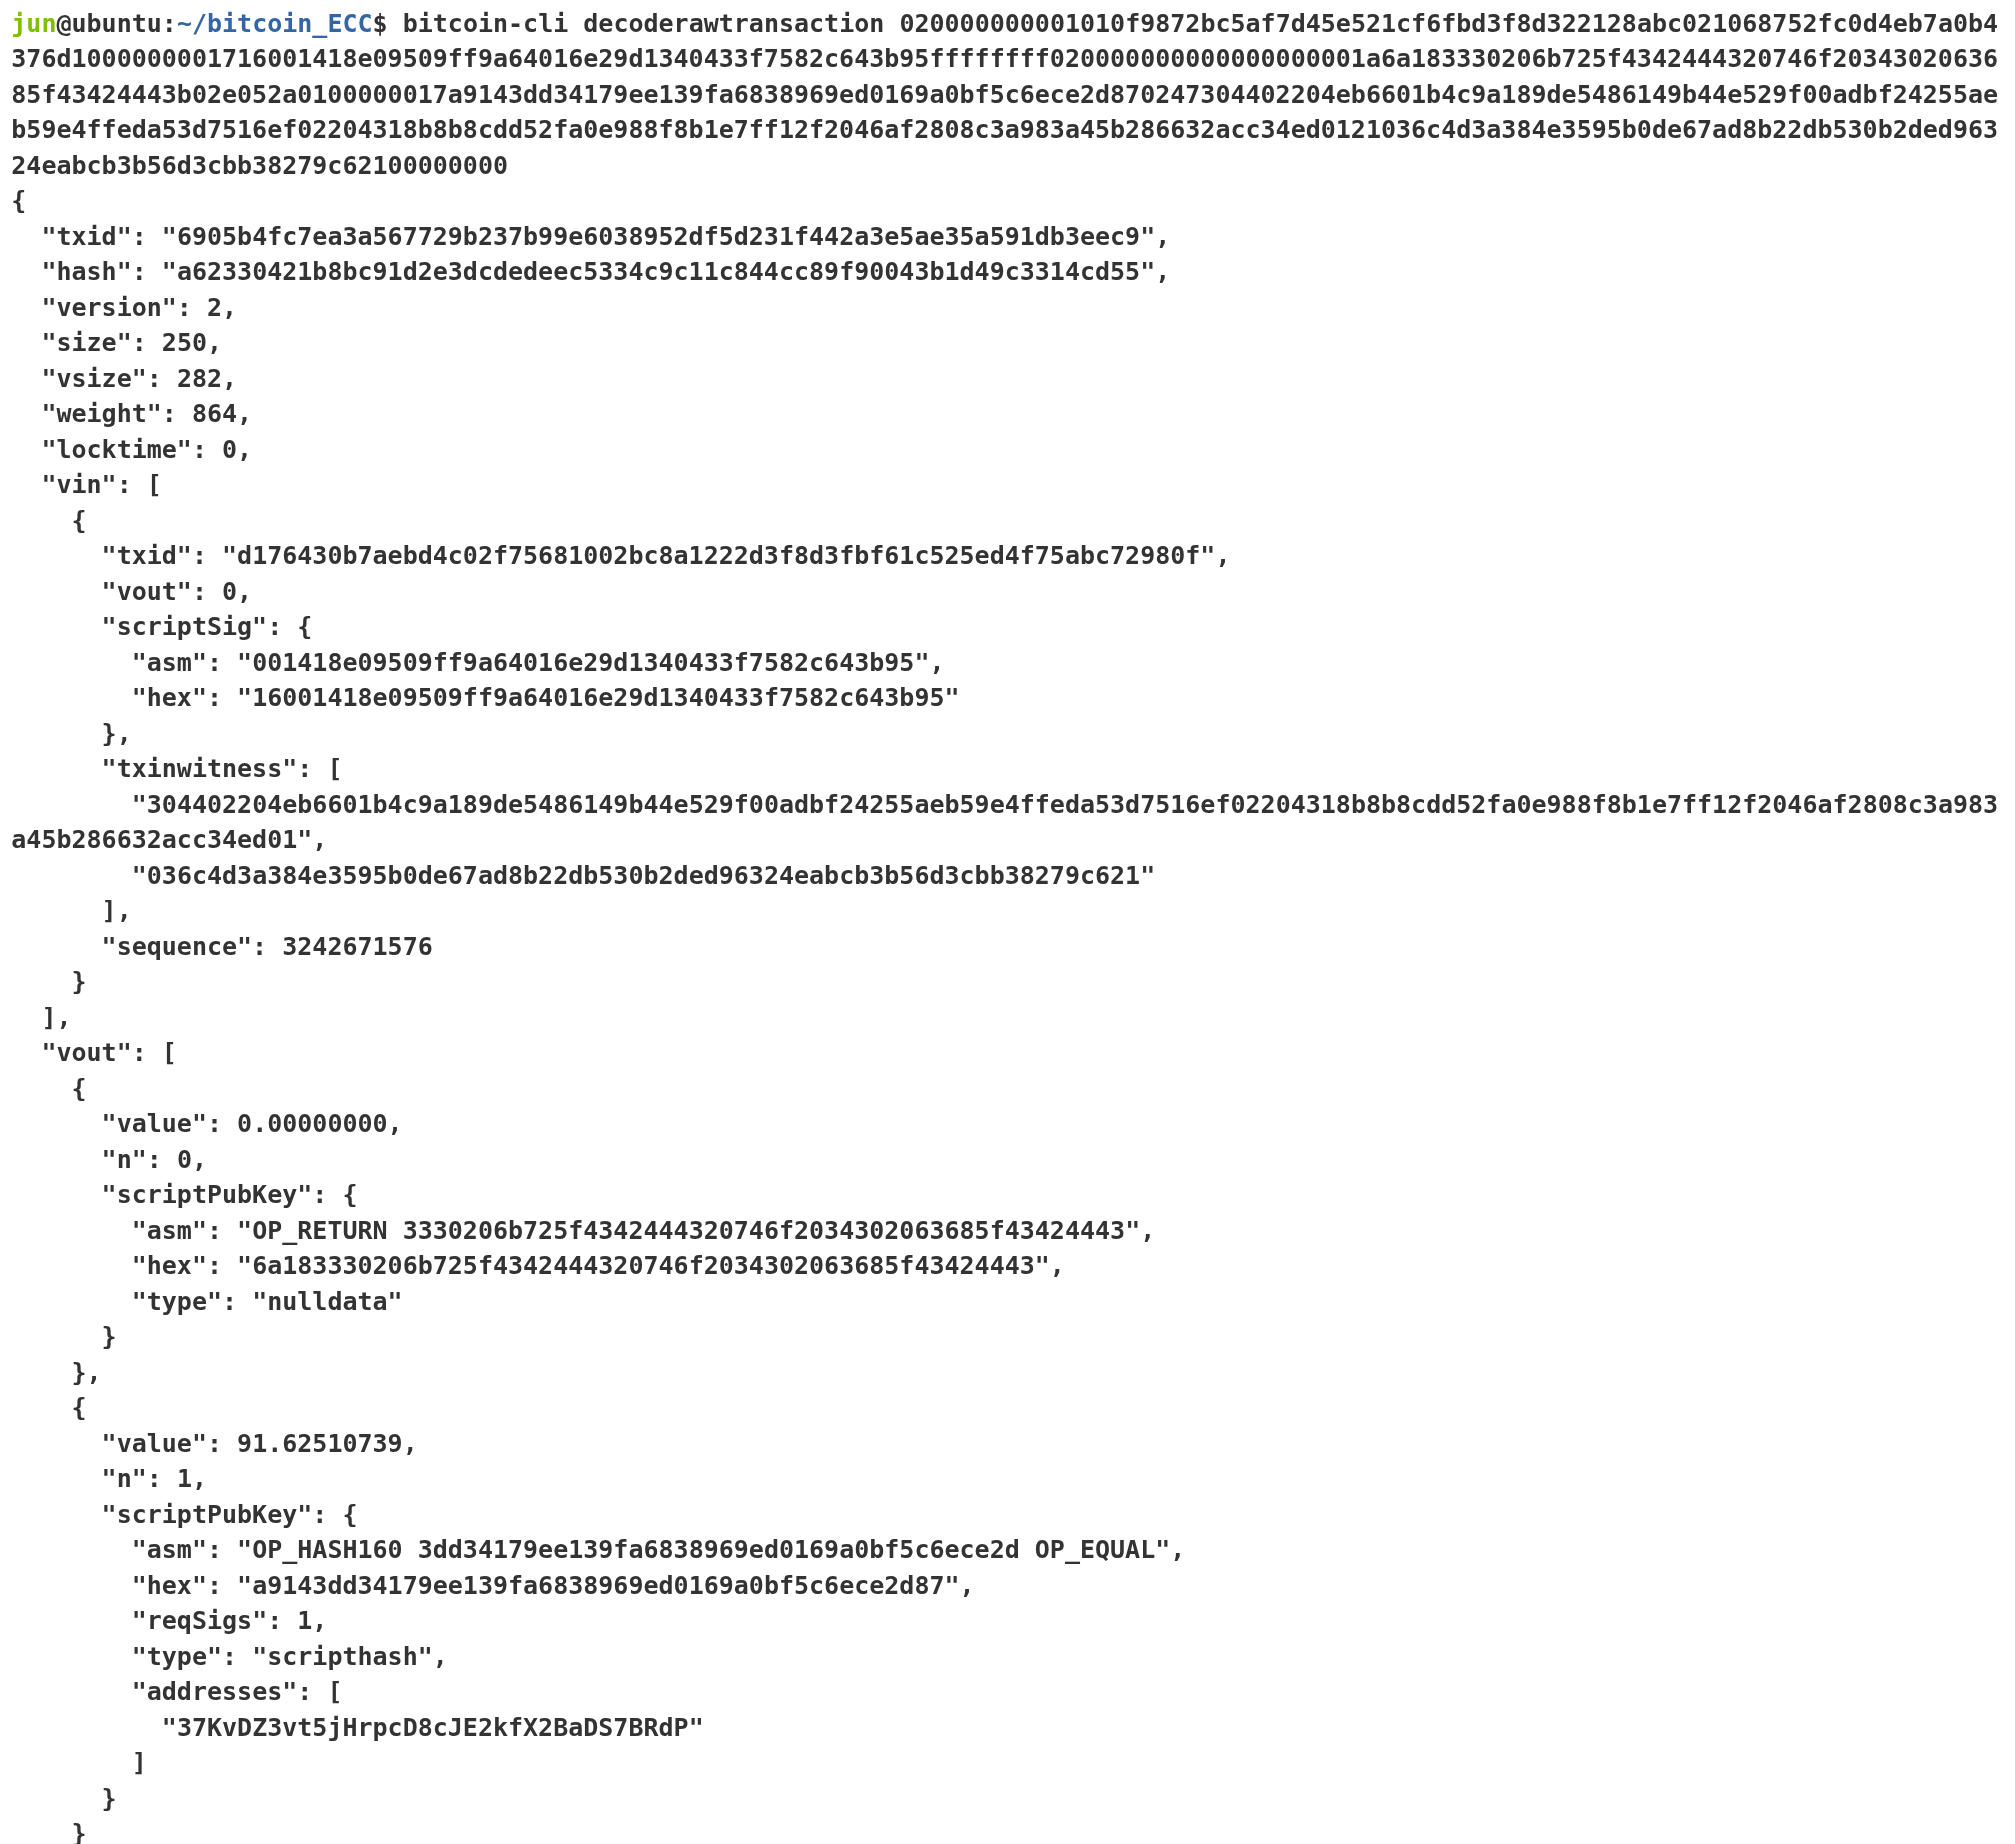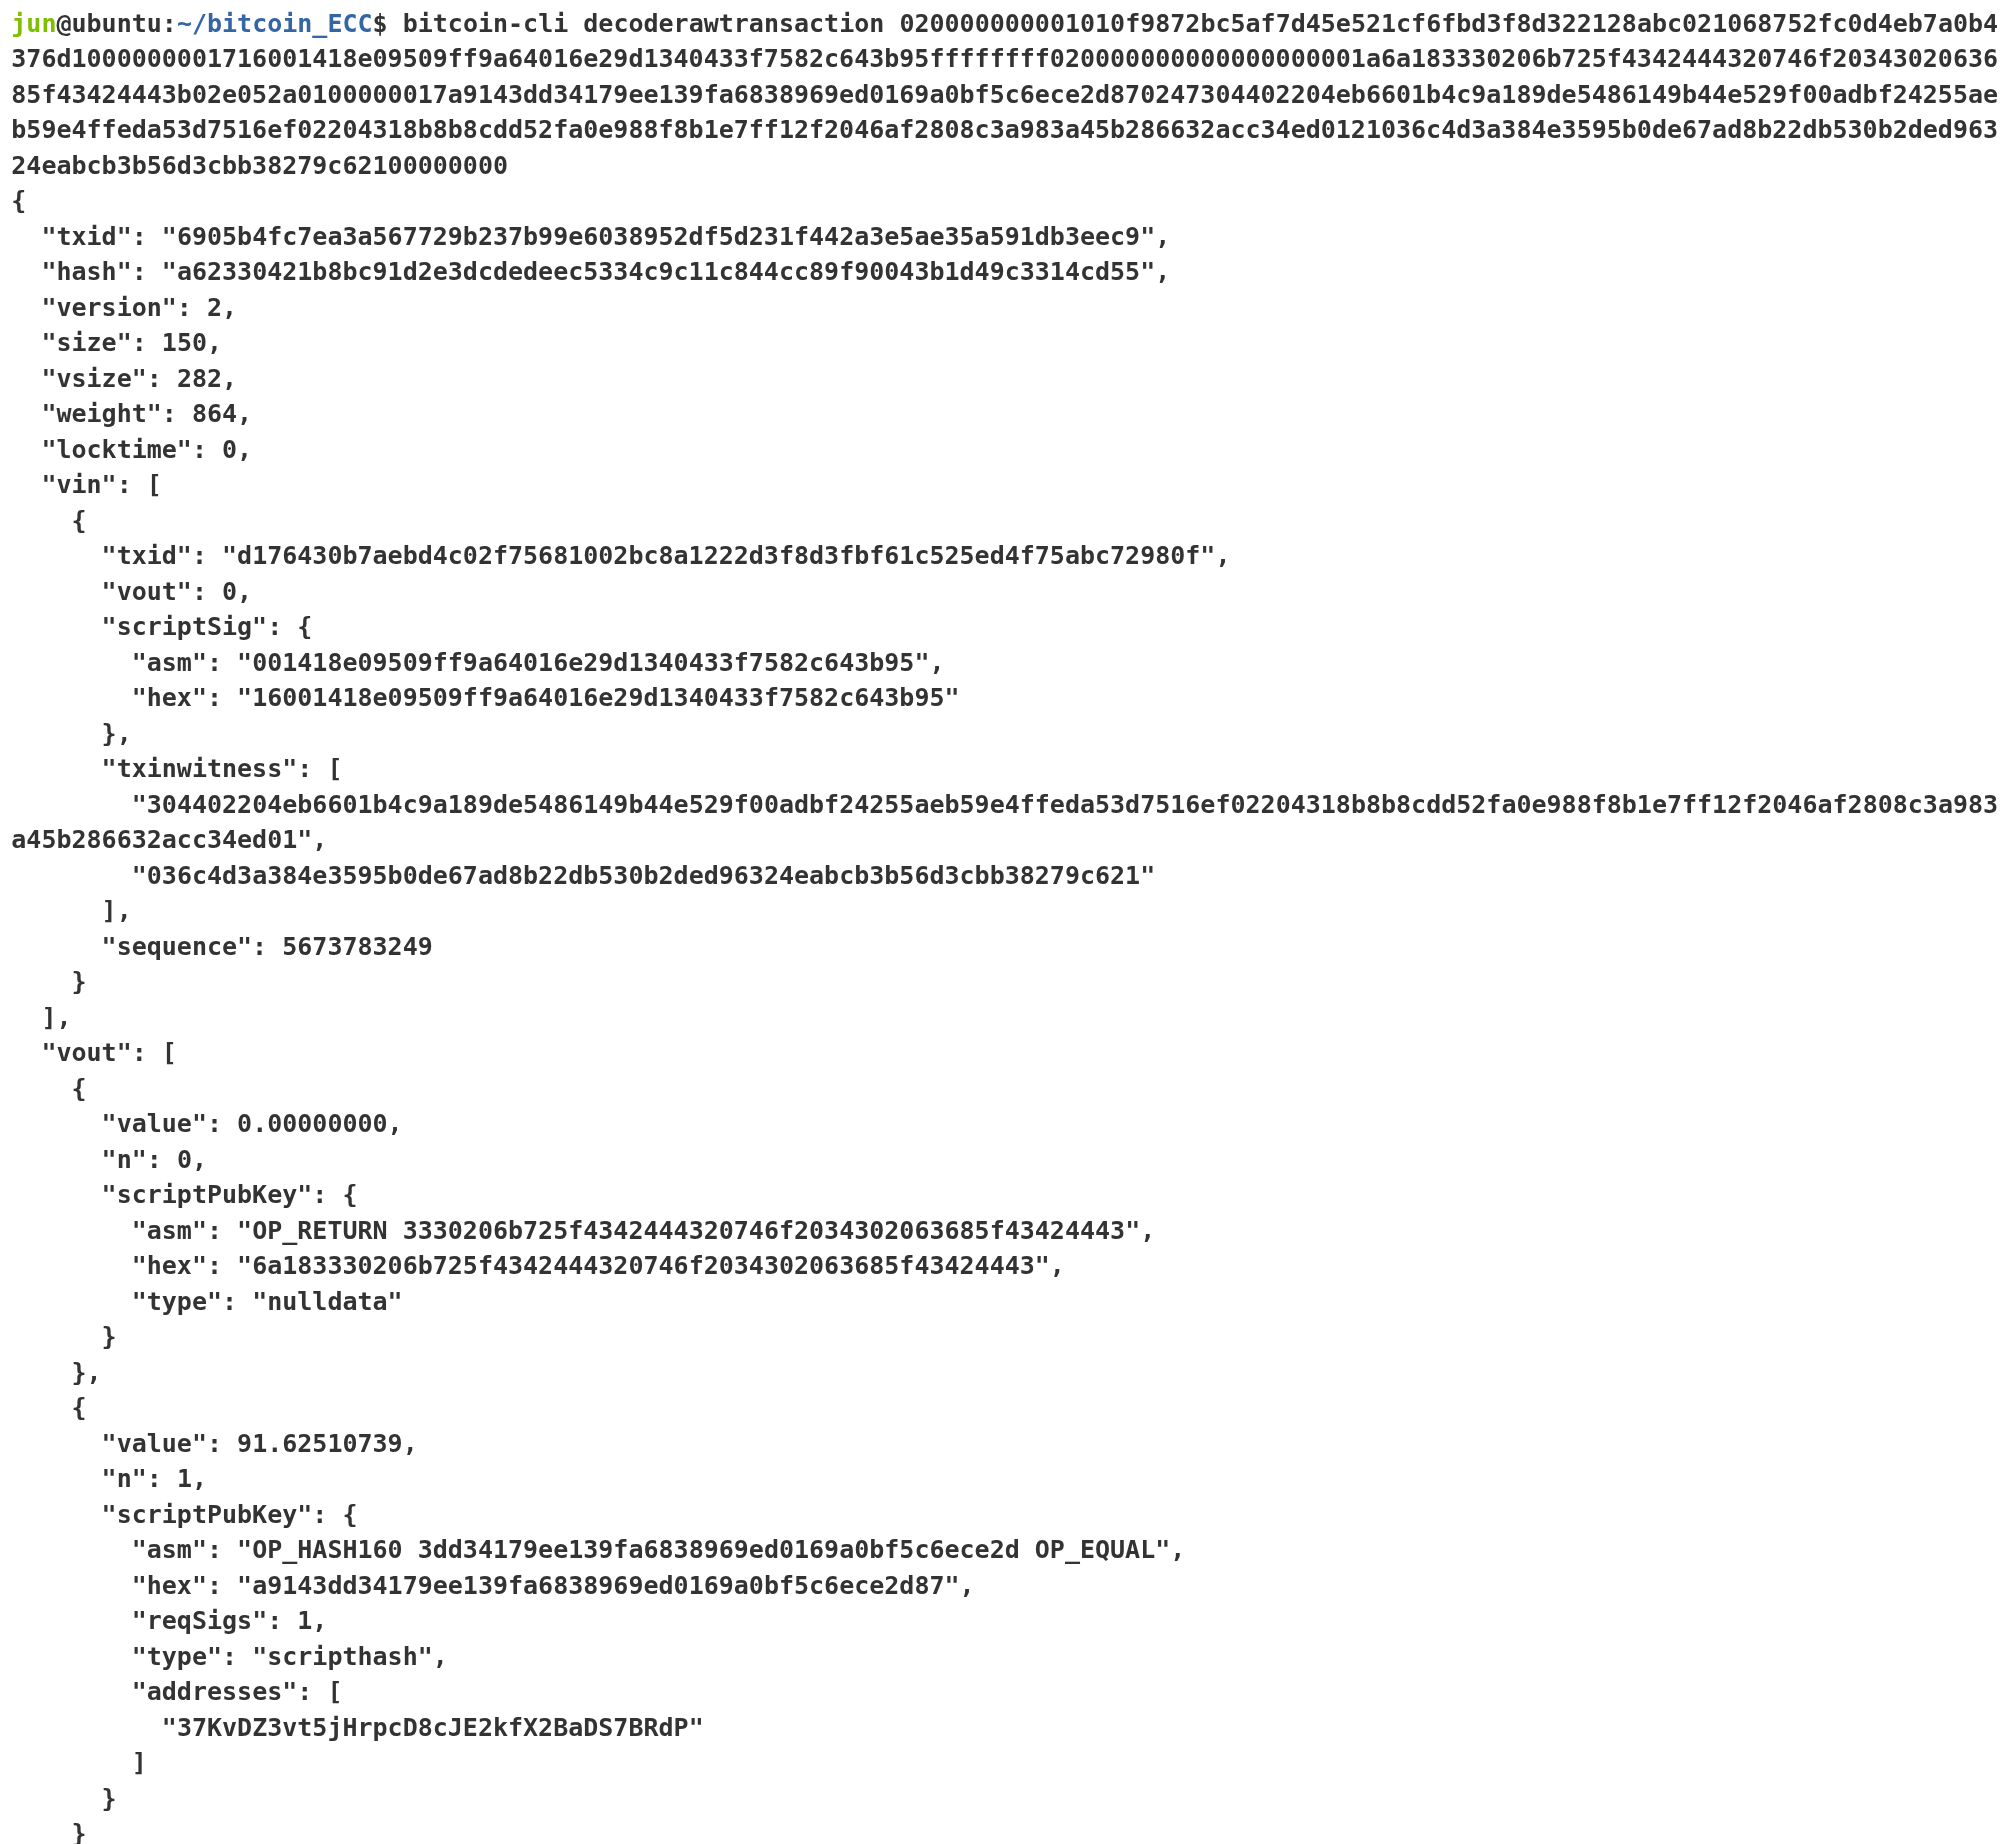--- a/index.html
+++ b/index.html
@@ -26,37 +26,37 @@
   .dollar { color: #333333; font-weight: 700; }
 </style>
 </head>
 <body>
 
 <pre class="terminal"><span class="user">jun</span><span class="host">@</span><span class="host">ubuntu</span><span class="host">:</span><span class="path">~/bitcoin_ECC</span><span class="dollar">$</span> <span>bitcoin-cli decoderawtransaction 020000000001010f9872bc5af7d45e521cf6fbd3f8d322128abc021068752fc0d4eb7a0b4376d1000000001716001418e09509ff9a64016e29d1340433f7582c643b95ffffffff020000000000000000001a6a183330206b725f4342444320746f2034302063685f43424443b02e052a0100000017a9143dd34179ee139fa6838969ed0169a0bf5c6ece2d870247304402204eb6601b4c9a189de5486149b44e529f00adbf24255aeb59e4ffeda53d7516ef02204318b8b8cdd52fa0e988f8b1e7ff12f2046af2808c3a983a45b286632acc34ed0121036c4d3a384e3595b0de67ad8b22db530b2ded96324eabcb3b56d3cbb38279c62100000000</span>
 {
   "txid": "<span>6905b4fc7ea3a567729b237b99e6038952df5d231f442a3e5ae35a591db3eec9</span>",
   "hash": "<span>a62330421b8bc91d2e3dcdedeec5334c9c11c844cc89f90043b1d49c3314cd55</span>",
   "version": <span>2</span>,
-  "size": <span>150</span>,
+  "size": <span>250</span>,
   "vsize": <span>282</span>,
   "weight": <span>864</span>,
   "locktime": <span>0</span>,
   "vin": [
     {
       "txid": "<span>d176430b7aebd4c02f75681002bc8a1222d3f8d3fbf61c525ed4f75abc72980f</span>",
       "vout": <span>0</span>,
       "scriptSig": {
         "asm": "<span>001418e09509ff9a64016e29d1340433f7582c643b95</span>",
         "hex": "<span>16001418e09509ff9a64016e29d1340433f7582c643b95</span>"
       },
       "txinwitness": [
         "<span>304402204eb6601b4c9a189de5486149b44e529f00adbf24255aeb59e4ffeda53d7516ef02204318b8b8cdd52fa0e988f8b1e7ff12f2046af2808c3a983a45b286632acc34ed01</span>",
         "<span>036c4d3a384e3595b0de67ad8b22db530b2ded96324eabcb3b56d3cbb38279c621</span>"
       ],
-      "sequence": <span>5673783249</span>
+      "sequence": <span>3242671576</span>
     }
   ],
   "vout": [
     {
       "value": <span>0.00000000</span>,
       "n": <span>0</span>,
       "scriptPubKey": {
         "asm": "<span>OP_RETURN 3330206b725f4342444320746f2034302063685f43424443</span>",
         "hex": "<span>6a183330206b725f4342444320746f2034302063685f43424443</span>",
         "type": "<span>nulldata</span>"

